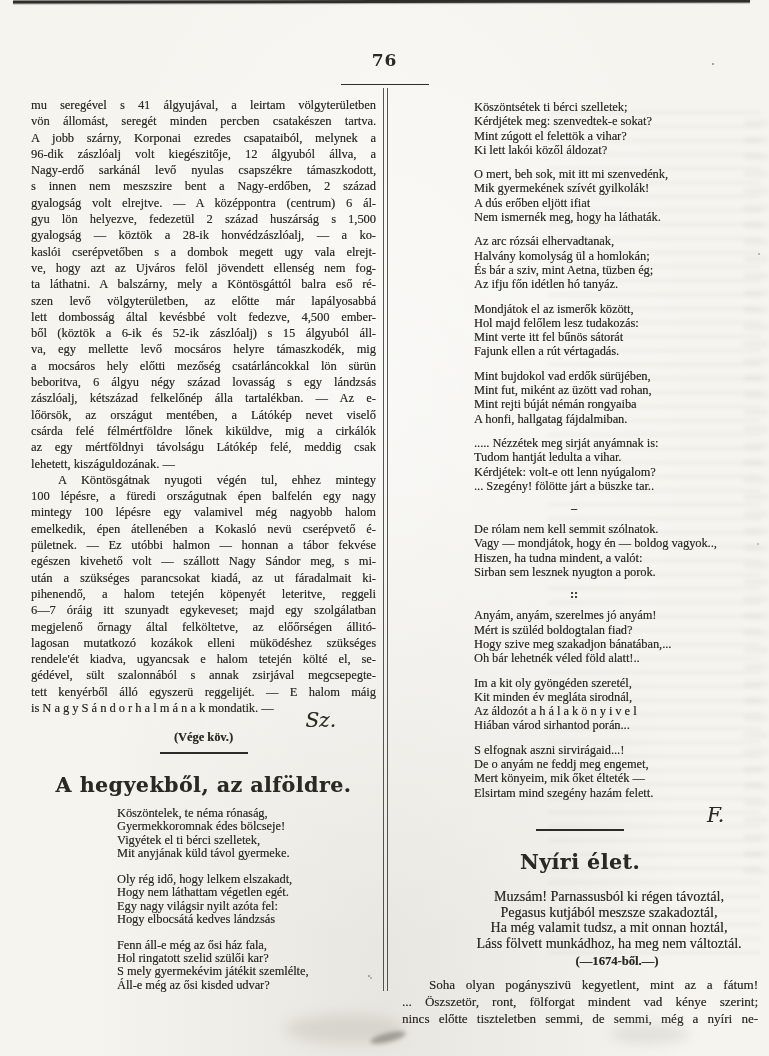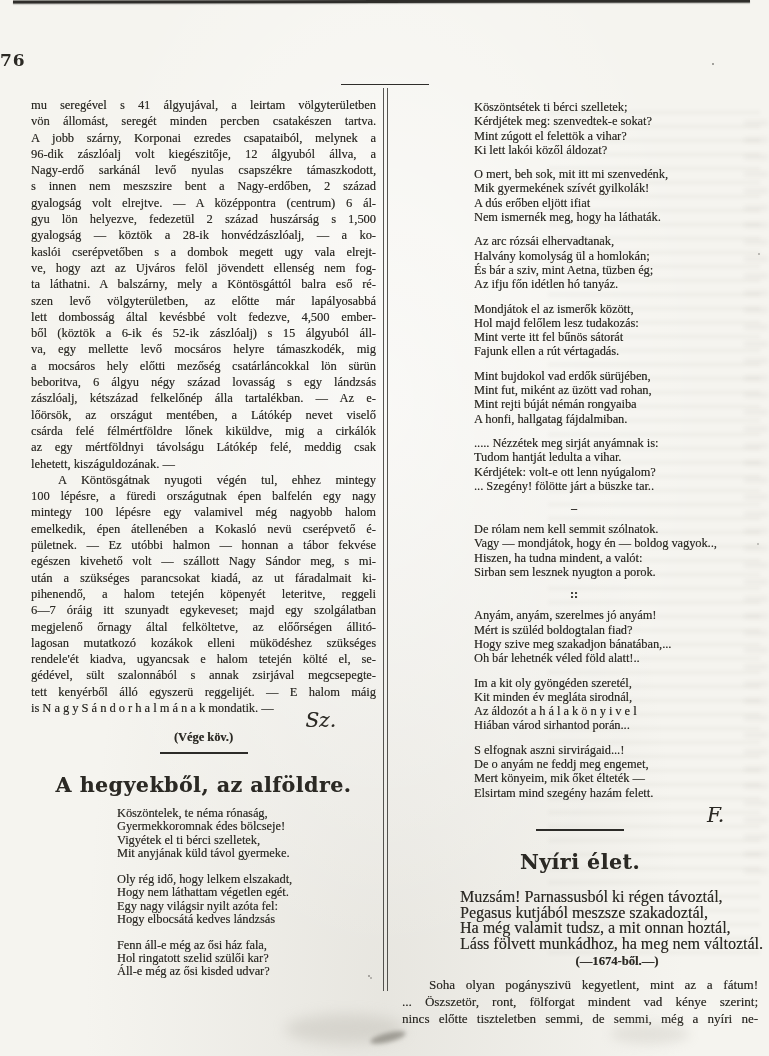--- a/index.html
+++ b/index.html
@@ -23,21 +23,21 @@
     opacity:.35;filter:blur(7px);border-radius:50%;}
   .smudge2{position:absolute;left:610px;top:1024px;width:80px;height:20px;background:#bcb9b0;
     opacity:.3;filter:blur(6px);border-radius:50%;}
   .smudge-dark{position:absolute;left:370px;top:1033px;width:36px;height:9px;background:#6d6a61;
     opacity:.55;filter:blur(2px);border-radius:50%;transform:rotate(-14deg);}
   .bleed{position:absolute;right:1px;top:120px;width:24px;height:760px;opacity:.5;filter:blur(2px);
     background:repeating-linear-gradient(to bottom, rgba(120,118,110,.12) 0 6px, transparent 6px 17px);}
   .ghost{position:absolute;left:548px;top:110px;width:212px;height:850px;opacity:.55;filter:blur(1.5px);
     background:repeating-linear-gradient(to bottom, rgba(112,110,103,.07) 0 5px, transparent 5px 14px);}
   
-  .pageno{position:absolute;top:50px;left:0;width:769px;
+  .pageno{position:absolute;top:50px;left:0;width:769px;text-align:center;
     font-family:"DejaVu Serif",serif;font-weight:bold;font-size:17px;letter-spacing:1px;}
   .pagerule{position:absolute;top:84px;left:341px;width:88px;border-top:1.6px solid #2e2d2a;}
   
   .divider{position:absolute;left:383px;top:88px;height:903px;width:3px;
     border-left:1.7px solid rgba(50,49,45,.82);border-right:1.7px solid rgba(50,49,45,.82);}
   
   .col{position:absolute;text-shadow:.25px 0 0 rgba(43,41,36,.5);}
   .colL{left:31px;top:97px;width:345px;}
   .colR{left:402px;top:100px;width:356px;}
   .prose{font-size:12.4px;}
@@ -55,21 +55,21 @@
     font-size:20.5px;line-height:26px;margin:18px 0 9px;letter-spacing:.5px;}
   .poem .pline, .poem2 .pline{white-space:nowrap;}
   .poemL{margin-left:86px;font-size:12.3px;}
   .poemL .pline{line-height:13.2px;}
   .poemL .stanza{margin-bottom:13px;}
   .poemR{margin-left:72px;font-size:12.3px;}
   .poemR .pline{line-height:14.3px;}
   .poemR .stanza{margin-bottom:10px;}
   .stanza-sep{width:200px;text-align:center;font-weight:bold;font-size:12px;
     line-height:10px;margin:1px 0 9px;}
-  .poem2{margin-left:58px;font-size:16px;margin-top:14px;}
+  .poem2{margin-left:58px;font-size:14px;margin-top:14px;text-align:center;}
   .poem2 .pline{line-height:15.8px;}
   .date{text-align:center;padding-left:74px;font-weight:bold;font-size:12.6px;
     line-height:16px;margin:1px 0 8px;}
   .proseR{font-size:13px;}
   .proseR .jline{line-height:16.8px;height:16.8px;}
 </style>
 </head>
 <body>
 
 <div class="page">
@@ -137,20 +137,21 @@
         </div>
         <div class="stanza">
           <div class="pline">Oly rég idő, hogy lelkem elszakadt,</div>
           <div class="pline">Hogy nem láthattam végetlen egét.</div>
           <div class="pline">Egy nagy világsir nyilt azóta fel:</div>
           <div class="pline">Hogy elbocsátá kedves lándzsás</div>
         </div>
         <div class="stanza">
           <div class="pline">Fenn áll-e még az ősi ház fala,</div>
           <div class="pline">Hol ringatott szelid szülői kar?</div>
+          <div class="pline">S mely gyermekévim játékit szemlélte,</div>
           <div class="pline">Áll-e még az ősi kisded udvar?</div>
         </div>
       </div>
   </div>
 
   <div class="col colR">
     <div class="poem poemR">
         <div class="stanza">
           <div class="pline">Köszöntsétek ti bérci szelletek;</div>
           <div class="pline">Kérdjétek meg: szenvedtek-e sokat?</div>

